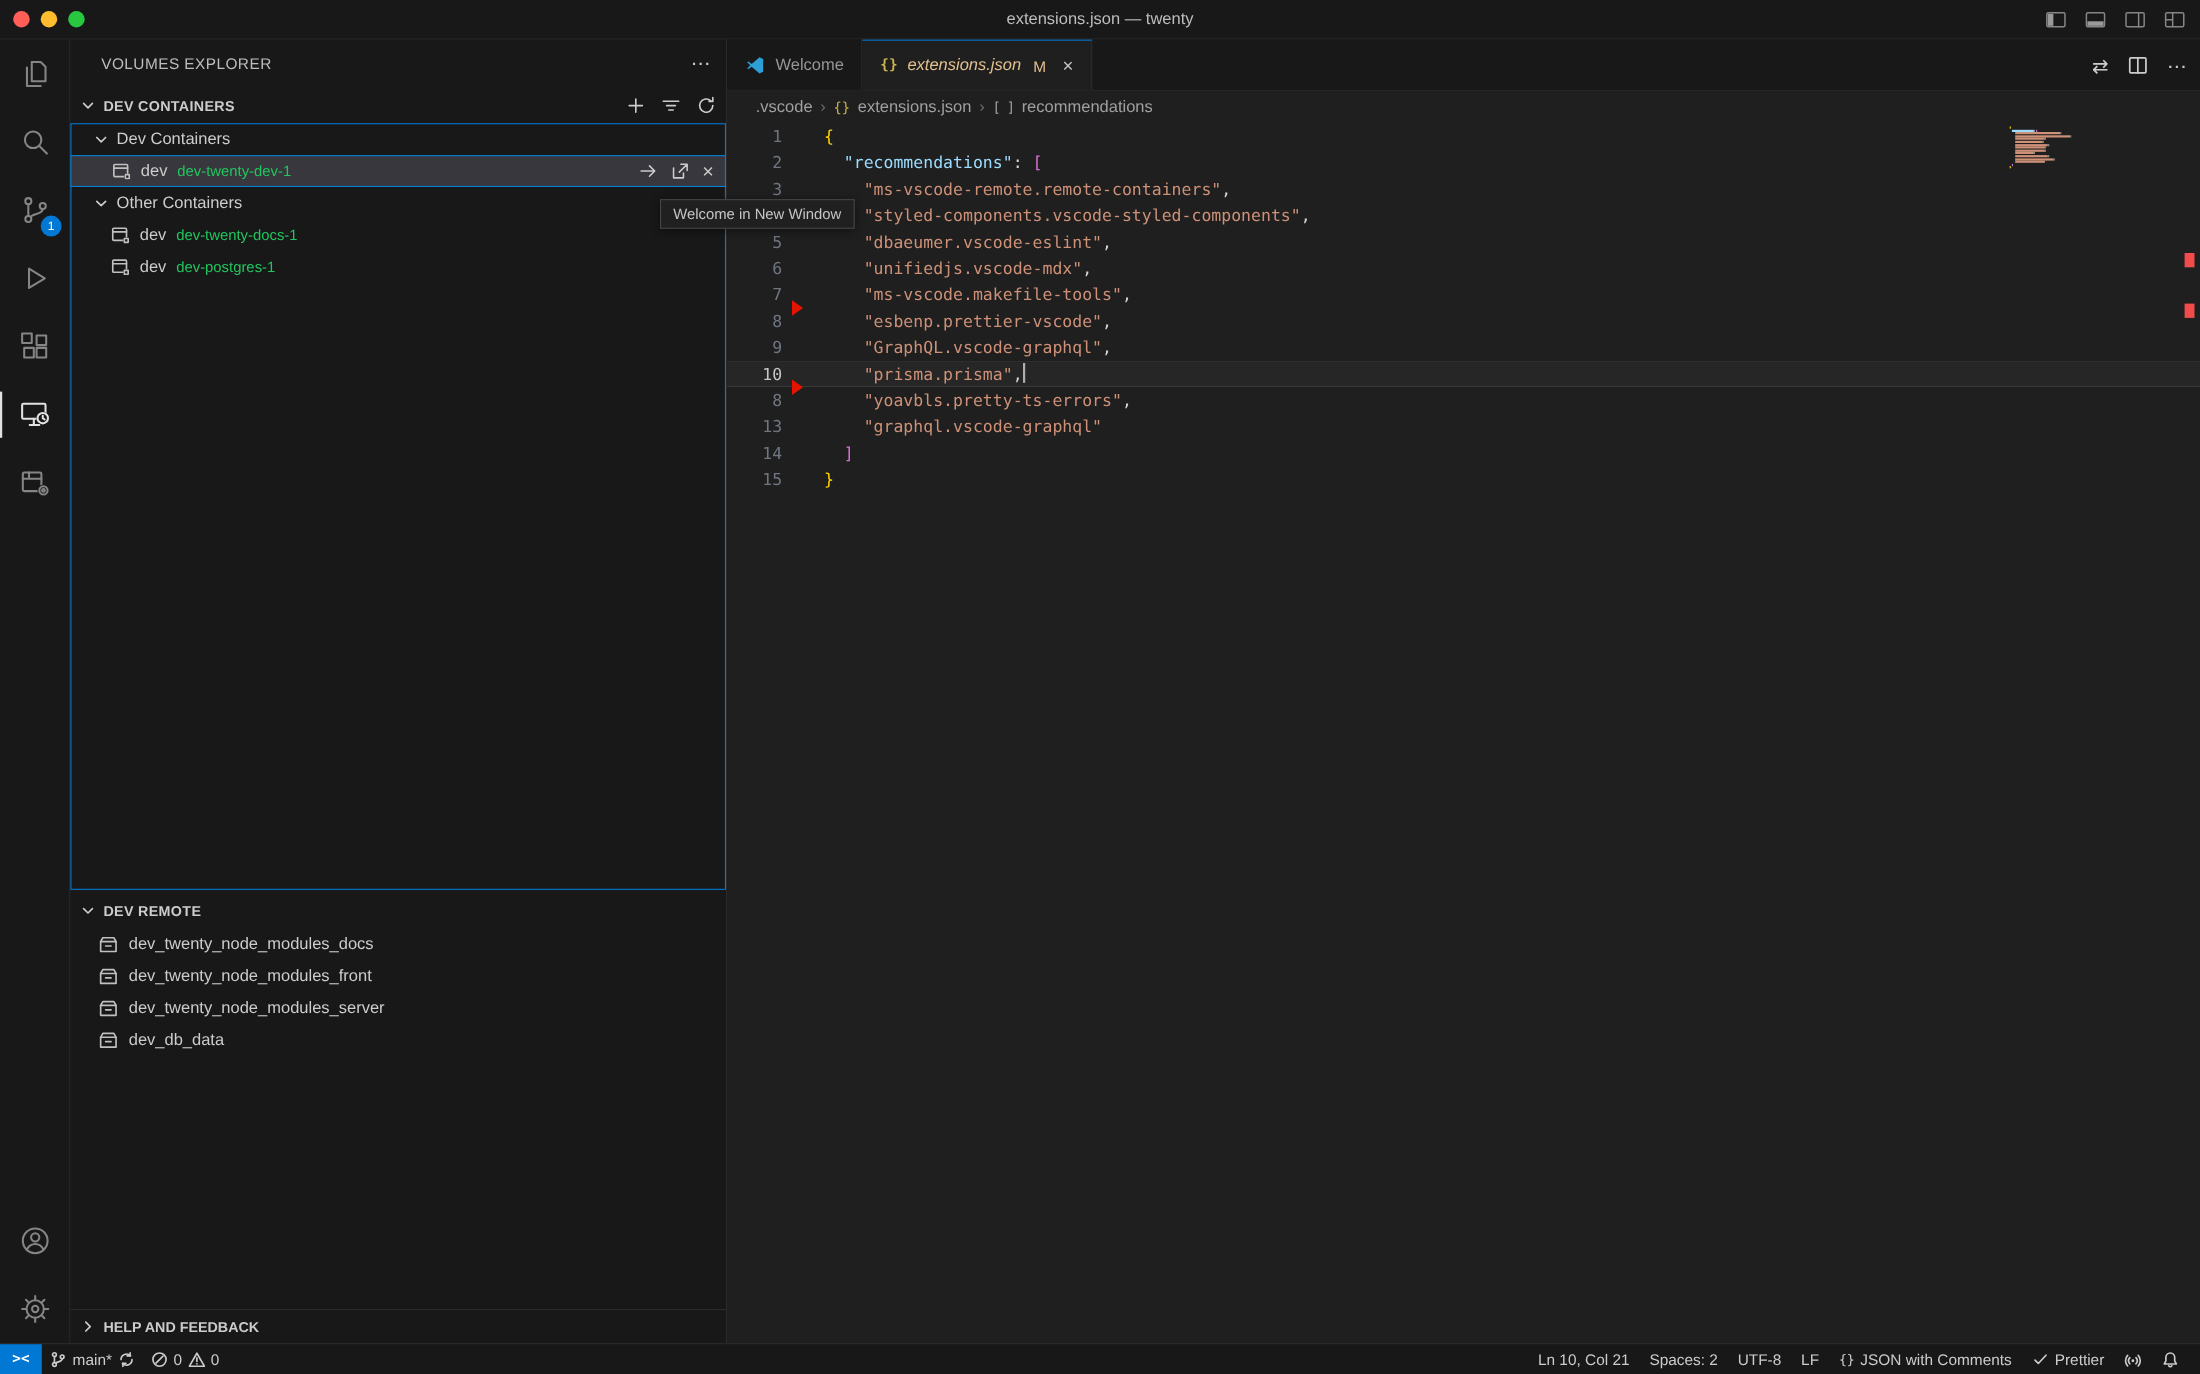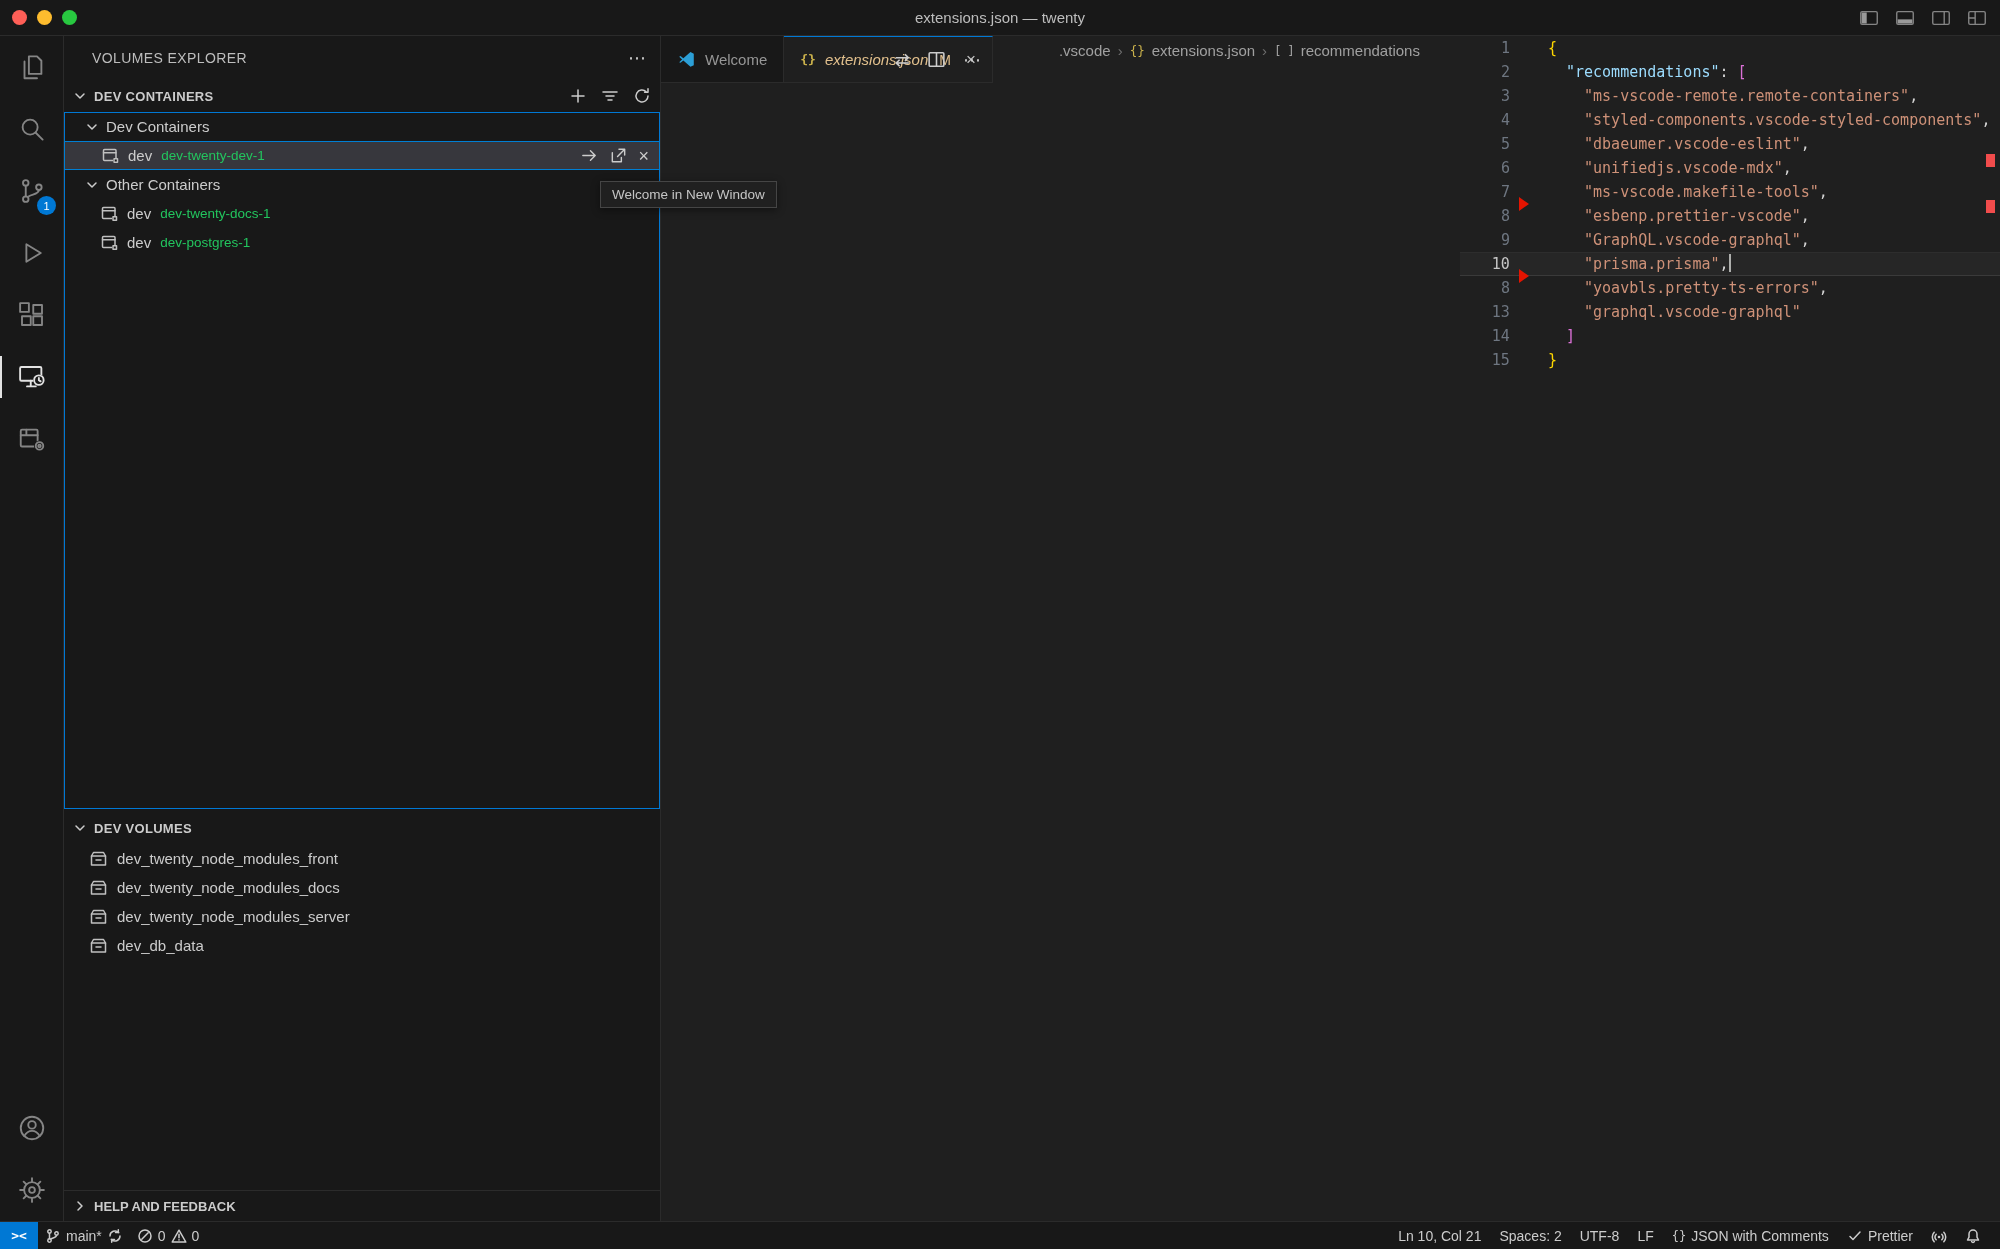--- a/index.html
+++ b/index.html
@@ -60,21 +60,21 @@
   .vol-row { height:29px; display:flex; align-items:center; padding-left:25px; font-size:15px; color:#cccccc; cursor:pointer; }
   .vol-row svg { width:19px; height:19px; margin-right:9px; }
 
   .help-section { position:absolute; left:0; bottom:0; width:596px; height:31px; border-top:1px solid #2b2b2b; display:flex; align-items:center; padding-left:8px; font-size:13px; font-weight:700; color:#cccccc; cursor:pointer; }
   .help-section .chev { margin-right:6px; }
 
   
   .tooltip { position:absolute; left:600px; top:181px; height:27px; z-index:60; background:#202020; border:1px solid #454545; color:#c5c5c5; font-size:13.5px; display:flex; align-items:center; padding:0 11px; box-shadow:0 2px 8px rgba(0,0,0,.45); }
 
   
-  .editor { position:absolute; top:36px; bottom:28px; left:661px; right:0; background:#1f1f1f; display:flex; flex-direction:row;gap:40px; }
+  .editor { position:absolute; top:36px; bottom:28px; left:661px; right:0; background:#1f1f1f; display:flex; flex-direction:column; }
   .tabbar { height:47px; background:#181818; border-bottom:1px solid #2b2b2b; display:flex; align-items:stretch; position:relative; }
   .tab { display:flex; align-items:center; gap:9px; padding:0 16px; border-right:1px solid #2b2b2b; font-size:15px; cursor:pointer; position:relative; }
   .tab.inactive { color:#969696; background:#181818; }
   .tab.active { color:#e2c08d; background:#1f1f1f; border-top:1.5px solid #0078d4; }
   .tab.active .tab-label { font-style:italic; }
   .tab .vsc-logo { width:19px; height:19px; }
   .json-glyph { font-family:"DejaVu Sans Mono", monospace; color:#cbb24c; font-size:13px; font-weight:bold; }
   .git-m { color:#e2c08d; font-size:14px; margin-left:2px; }
   .tab-close { color:#c5c5c5; font-size:17px; margin-left:6px; font-style:normal; }
   .editor-actions { position:absolute; right:12px; top:0; height:47px; display:flex; align-items:center; gap:16px; color:#cccccc; }
@@ -327,39 +327,39 @@
     <span class="idesc">dev-postgres-1</span>
   </div>
 
   <div class="volumes-block">
     <div class="section-header">
       <span class="chev">
           <svg width="16" height="16" viewBox="0 0 16 16">
             <path class="icon-stroke" style="stroke:#cccccc" d="M4 6l4 4 4-4"></path>
           </svg>
         </span>
-      <span>DEV VOLUMES</span>
+      <span>DEV REMOTE</span>
     </div>
     <div class="vol-row">
       <span>
           <svg viewBox="0 0 19 19">
             <path class="icon-stroke" style="stroke:#c0c0c0" d="M2.5 7h14v9h-14z"></path>
             <path class="icon-stroke" style="stroke:#c0c0c0" d="M2.5 7l2-3.5h10l2 3.5M7 11h5"></path>
           </svg>
         </span>
-      <span>dev_twenty_node_modules_front</span>
+      <span>dev_twenty_node_modules_docs</span>
     </div>
     <div class="vol-row">
       <span>
           <svg viewBox="0 0 19 19">
             <path class="icon-stroke" style="stroke:#c0c0c0" d="M2.5 7h14v9h-14z"></path>
             <path class="icon-stroke" style="stroke:#c0c0c0" d="M2.5 7l2-3.5h10l2 3.5M7 11h5"></path>
           </svg>
         </span>
-      <span>dev_twenty_node_modules_docs</span>
+      <span>dev_twenty_node_modules_front</span>
     </div>
     <div class="vol-row">
       <span>
           <svg viewBox="0 0 19 19">
             <path class="icon-stroke" style="stroke:#c0c0c0" d="M2.5 7h14v9h-14z"></path>
             <path class="icon-stroke" style="stroke:#c0c0c0" d="M2.5 7l2-3.5h10l2 3.5M7 11h5"></path>
           </svg>
         </span>
       <span>dev_twenty_node_modules_server</span>
     </div>

